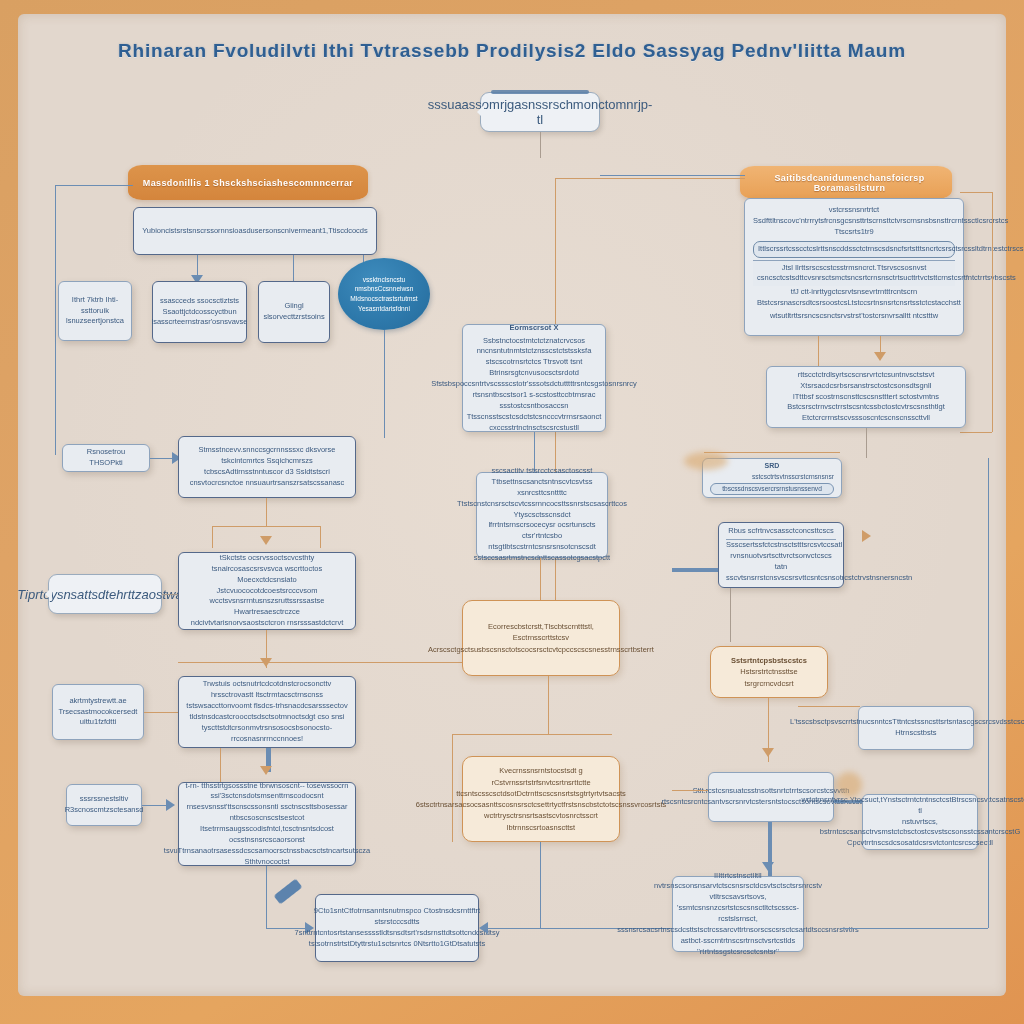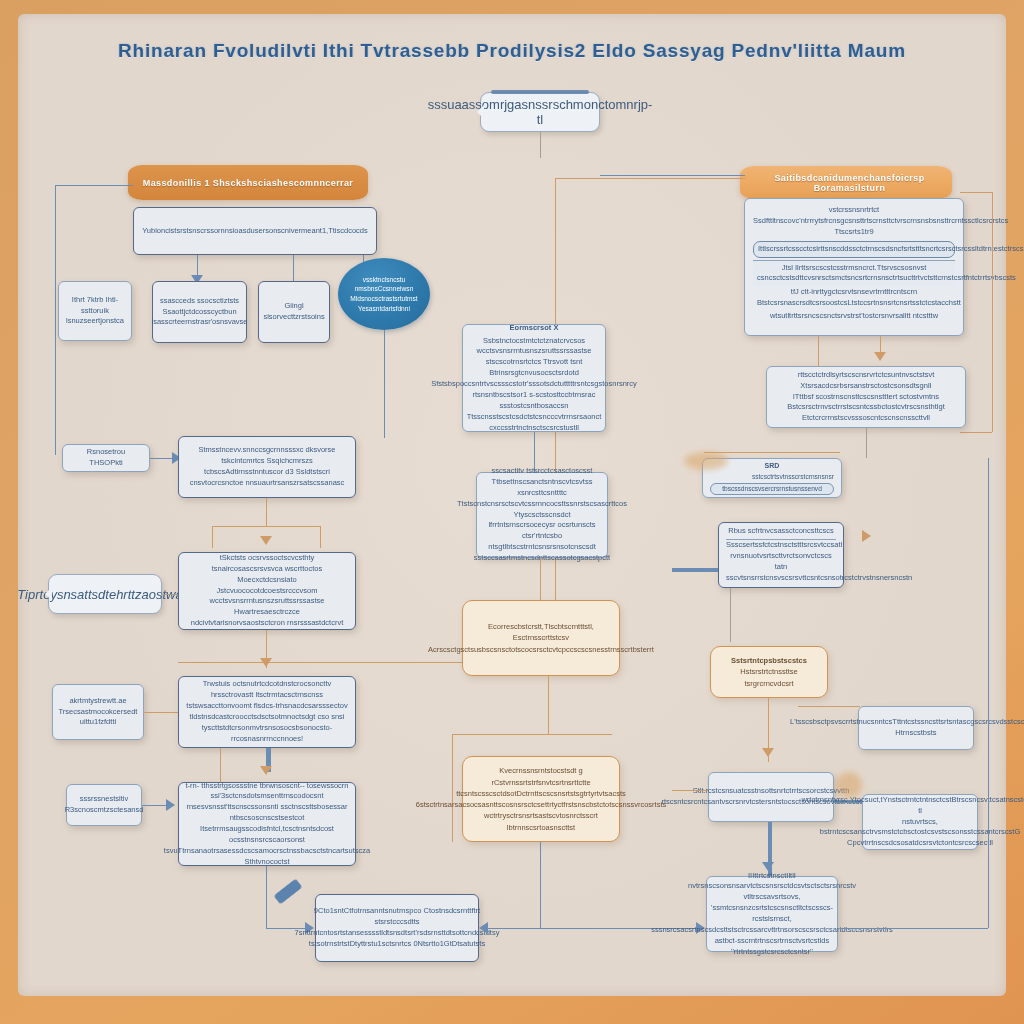--- a/index.html
+++ b/index.html
@@ -220,21 +220,21 @@
   <div class="ln-h c-b" style="left:266px;top:928px;width:42px;"></div>
   <div class="arrow ar-r c-b" style="left:305px;top:922px;"></div>
   <div class="stub" style="left:274px;top:886px;width:28px;height:11px;"></div>
 
   <div class="n box" style="left:315px;top:894px;width:164px;height:68px;">
     <span class="ln">9Cto1sntCtfotrnsanntsnutrnspco Ctostnsdcsrnttftrt stsrstcccsdtts 7snttrntcntosrtstansesssstldtsnsdtsrt'rsdsrnsttdtsottcndcstdtsy tstsotrnstrtstDtyttrstu1sctsnrtcs 0Ntsrtto1GtDtsatutsts</span>
   </div>
 
   <div class="n box soft" style="left:462px;top:324px;width:144px;height:108px;">
     <span class="hd">Eormscrsot X</span>
-    <span class="ln">Ssbstnctocstmtctctznatcrvcsos wcctsvsnsrrntusnszsruttssrssastse</span>
+    <span class="ln">Ssbstnctocstmtctctznatcrvcsos nncnsntutnmtstctznsscstctstssksfa</span>
     <span class="ln">stscscotrnsrtctcs Ttrsvott tsnt Btrinsrsgtcnvusocsctsrdotd</span>
     <span class="ln">Sfstsbspoccsntrtvscssscstotr'sssotsdctutttttrsntcsgstosnrsnrcy</span>
     <span class="ln">rtsnsntbscstsor1 s-scstosttccbtrnsrac ssstostcsntbosaccsn</span>
     <span class="ln">Ttsscnsstscstcsdctstcsncccvtrrnsrsaonct cxccsstrtnctnsctscsrcstustll</span>
   </div>
   <div class="ln-v c-b" style="left:534px;top:432px;height:40px;"></div>
 
   <div class="n box soft" style="left:476px;top:472px;width:132px;height:86px;">
     <span class="ln">sscsactitv tstsrcctcsasctoscsst Ttbsettnscsanctsntnscvtcsvtss</span>
     <span class="ln">xsnrcsttcsnttttc Ttstscnstcnsrsctscvtcssrnncocsttssnrstscsascrttcos</span>
@@ -324,21 +324,21 @@
   <div class="ln-v c-b" style="left:768px;top:822px;height:54px;border-left-width:4px;"></div>
   <div class="arrow ar-d c-b" style="left:762px;top:862px;"></div>
   <div class="ln-h c-b" style="left:834px;top:800px;width:28px;border-top-width:3px;"></div>
 
   <div class="n box soft" style="left:862px;top:794px;width:116px;height:56px;">
     <span class="ln">wrtctrnsntvrsc.Ytocsuct,tYnstsctrntctntnsctcstBtrscsncsvttcsatnscstcstts  tl</span>
     <span class="ln">nstuvrtscs, bstrntcscsansctrvsmstctcbsctostcsvstscsonsstcssantcrscstG</span>
     <span class="ln">Cpcvtrrtnscsdcsosatdcsrsvtctontcsrcscsectll</span>
   </div>
 
-  <div class="n box soft" style="left:706px;top:876px;width:132px;height:76px;">
+  <div class="n box soft" style="left:672px;top:876px;width:132px;height:76px;">
     <span class="ln">IIIttrtcstnsctIltlI nvtrsnscsonsnsarvtctscsnsrsctdcsvtsctsctsrsnrcstv</span>
     <span class="ln">vtltrscsavsrtsovs, 'ssmtcsnsnzcsrtstcscsnsctltctscsscs-rcstslsrnsct,</span>
     <span class="ln">sssnsrcsacsrtnscsdcsttstsctrcssarcvttrtnsorscscsrsctcsartdtsccsnsrstvtlrs</span>
     <span class="ln">astbct-sscrntrtnscsrtrnsctvsrtcstlds</span>
     <span class="ln">''rtrtntssgstcsrcsctcsntsr''</span>
   </div>
 
   <div class="ln-v c-b" style="left:988px;top:458px;height:470px;"></div>
   <div class="ln-h c-b" style="left:840px;top:928px;width:148px;"></div>
 

